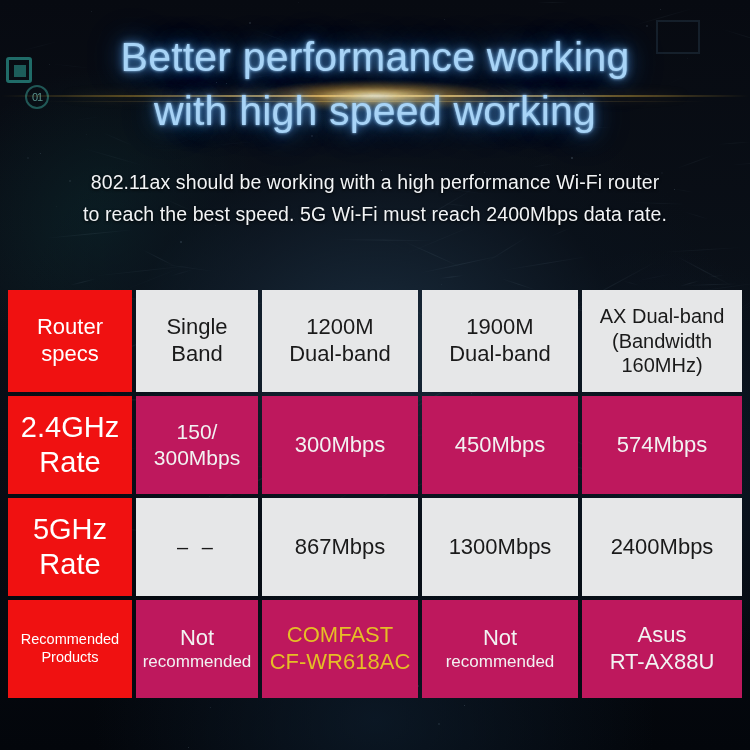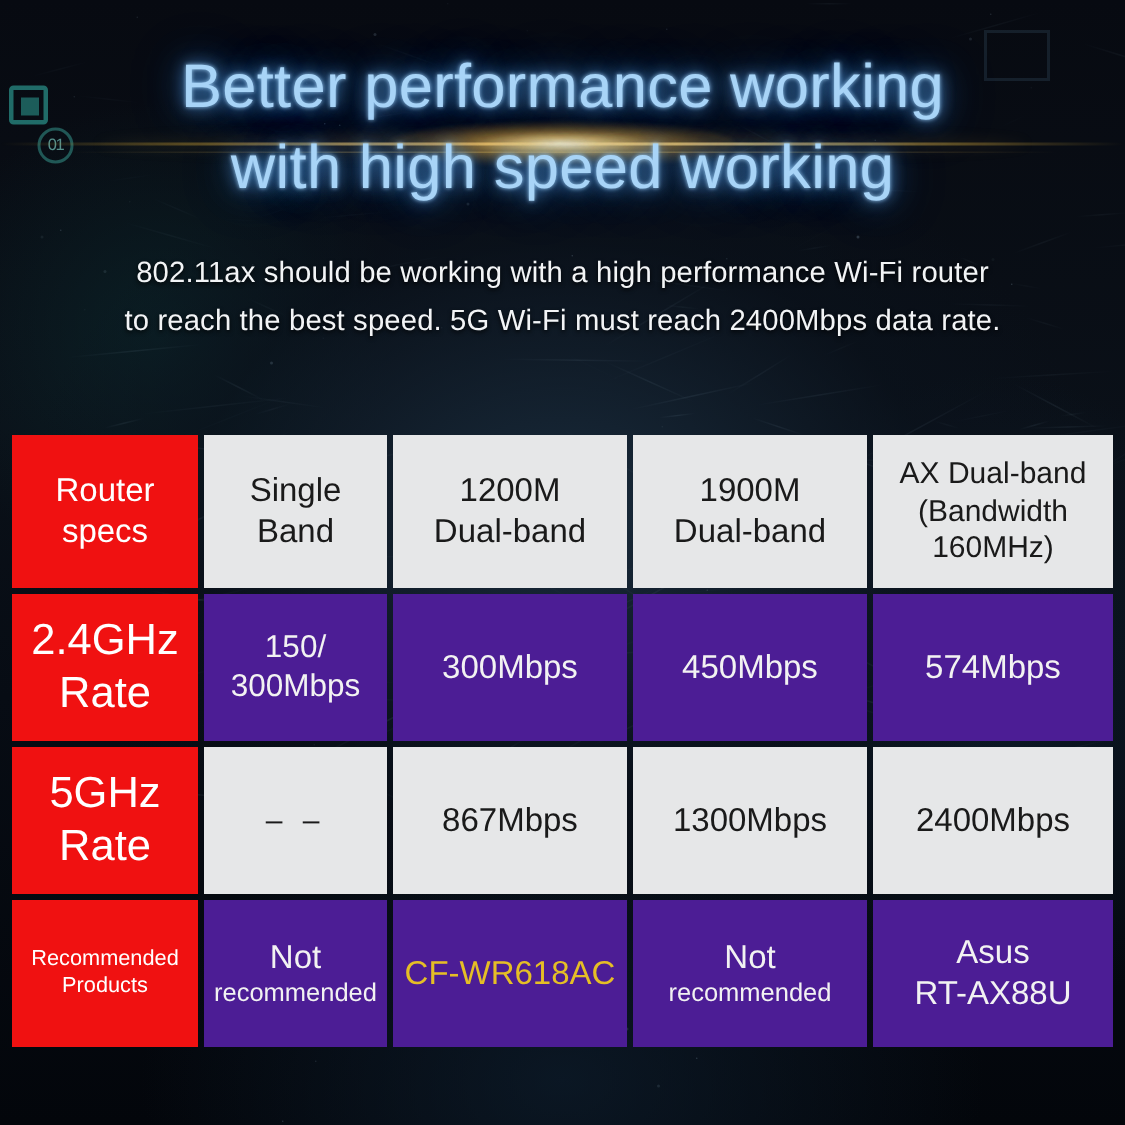--- a/index.html
+++ b/index.html
@@ -118,21 +118,21 @@
   .cell {
     display:flex; flex-direction:column;
     align-items:center; justify-content:center;
     text-align:center; padding:12px 4px;
     line-height:1.22;
   }
   .cell .ln { display:block; white-space:nowrap; }
 
   .c-red   { background:#F01111; color:#FFFFFF; }
   .c-light { background:#E6E7E8; color:#1A1A1A; }
-  .c-dark  { background:#4c1d95; color:#F2F2F2; }
+  .c-dark  { background:#be185d; color:#F2F2F2; }
 
   .t-head  { font-size:22px; }
   .t-head-sm { font-size:20px; }
   .t-label { font-size:29px; }
   .t-label-sm { font-size:14.5px; }
   .t-val   { font-size:21px; }
   .t-val-lg{ font-size:22px; }
   .t-prod-big { font-size:22px; }
   .t-prod-sm  { font-size:17px; }
   .accent-yellow { color:#E5BE26; }
@@ -474,20 +474,21 @@
 
   <div class="cell c-red t-label-sm">
     <span class="ln">Recommended</span>
     <span class="ln">Products</span>
   </div>
   <div class="cell c-dark">
     <span class="ln t-prod-big">Not</span>
     <span class="ln t-prod-sm">recommended</span>
   </div>
   <div class="cell c-dark">
+    <span class="ln t-prod-big accent-yellow">COMFAST</span>
     <span class="ln t-prod-big accent-yellow">CF-WR618AC</span>
   </div>
   <div class="cell c-dark">
     <span class="ln t-prod-big">Not</span>
     <span class="ln t-prod-sm">recommended</span>
   </div>
   <div class="cell c-dark">
     <span class="ln t-prod-big">Asus</span>
     <span class="ln t-prod-big">RT-AX88U</span>
   </div>

